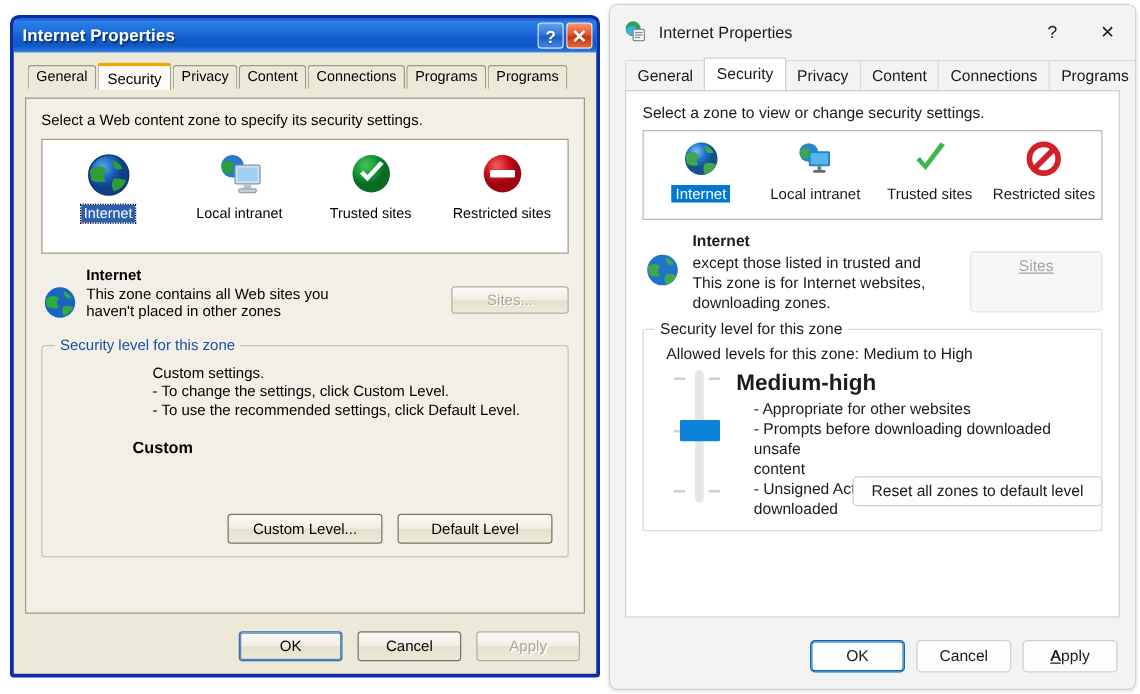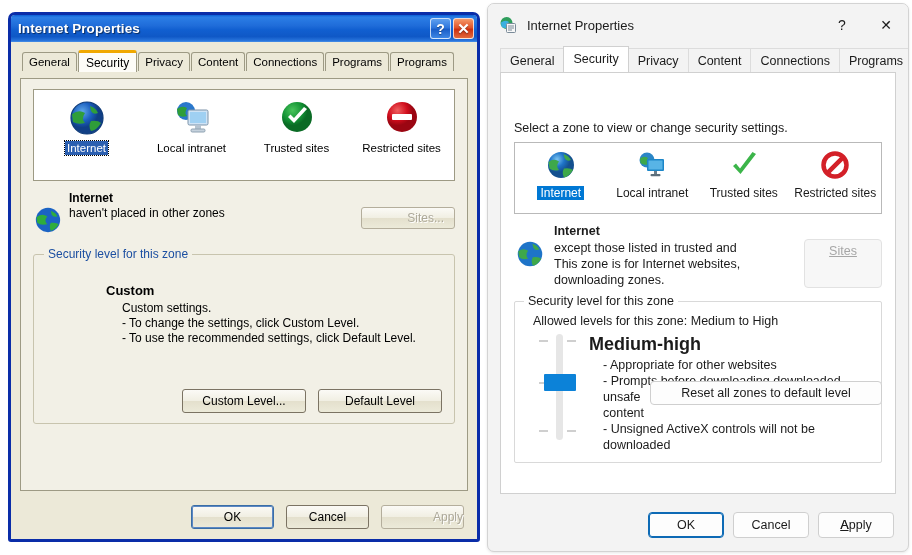--- a/index.html
+++ b/index.html
@@ -154,21 +154,21 @@
     border: 1px solid #7b7363;
     border-radius: 3px;
     background: linear-gradient(to bottom, #fbfaf6 0%, #f1efe3 48%, #e4e0cd 52%, #ecead9 100%);
     font-size: 12px;
     padding: 3px 10px;
     min-width: 68px;
     text-align: center;
     box-sizing: border-box;
     color: #000;
   }
-  .xp-button.disabled { color: #aca899; text-shadow: 1px 1px 0 #fff; border-color: #b4ae9c; text-align: right; }
+  .xp-button.disabled { color: #aca899; text-shadow: 1px 1px 0 #fff; border-color: #b4ae9c; }
   .xp-button.default {
     border: 1px solid #3a6ea5;
     box-shadow: 0 0 0 1px #5b87c4 inset;
   }
   #xp-sites-btn { width: 94px; margin-top: 16px; }
 
   #xp-group {
     margin-top: 16px;
     border: 1px solid #c8c4ae;
     border-radius: 3px;
@@ -262,21 +262,21 @@
   #w11-tabpage {
     position: absolute;
     left: 12px; right: 12px;
     top: 68px;
     bottom: 57px;
     background: #ffffff;
     border: 1px solid #d0d0d0;
     box-sizing: border-box;
     padding: 10px 13px;
   }
-  .w11-caption { font-size: 12.5px; margin-bottom: 7px; margin-top: 38px; }
+  .w11-caption { font-size: 12.5px; margin-bottom: 7px; }
   #w11-zonebox {
     border: 1px solid #b9b9b9;
     background: #fff;
     height: 72px;
     display: flex;
     box-sizing: border-box;
     padding-top: 6px;
   }
   .w11-zone { width: 25%; text-align: center; font-size: 12px; line-height: 14px; }
   .w11-zone .zl { display: inline-block; padding: 0 3px; }
@@ -297,21 +297,21 @@
     box-sizing: border-box;
     color: #1b1b1b;
   }
   .w11-button.disabled { color: #a6a6a6; background: #f7f7f7; border-color: #e2e2e2; }
   .w11-button.default {
     border: 1px solid #0d6ab5;
     box-shadow: 0 0 0 1px #0d6ab5 inset;
     background: #fdfdfd;
   }
   .ul { text-decoration: underline; }
-  #w11-sites-btn { width: 78px; margin-top: 16px; }
+  #w11-sites-btn { width: 106px; margin-top: 16px; }
 
   #w11-group {
     margin-top: 13px;
     border: 1px solid #d9d9d9;
     border-radius: 2px;
     padding: 10px 10px 10px 10px;
     position: relative;
     height: 162px;
     box-sizing: border-box;
   }
@@ -352,21 +352,21 @@
   }
   #w11-level-txt { flex: 1; padding-left: 4px; }
   #w11-level-name { font-weight: bold; font-size: 18px; margin-bottom: 2px; }
   #w11-level-desc { font-size: 12.5px; line-height: 16px; padding-left: 14px; }
   #w11-level-btns {
     position: absolute; right: 8px; bottom: -34px;
     display: flex; gap: 10px;
   }
   #w11-level-btns .w11-button { width: 100px; }
   #w11-reset-row { position: absolute; right: 13px; bottom: 88px; }
-  #w11-reset-btn { width: 232px; }
+  #w11-reset-btn { width: 200px; }
   #w11-footer {
     position: absolute;
     right: 14px;
     bottom: 13px;
     display: flex;
     gap: 9px;
   }
   #w11-footer .w11-button { width: 76px; padding: 5px 0; }
 </style>
 </head>
@@ -387,20 +387,21 @@
       <div class="xp-tab active">Security</div>
       <div class="xp-tab">Privacy</div>
       <div class="xp-tab">Content</div>
       <div class="xp-tab">Connections</div>
       <div class="xp-tab">Programs</div>
       <div class="xp-tab">Programs</div>
     </div>
 
     <div id="xp-tabpage">
 
+      <div class="xp-caption">Select a Web content zone to specify its security settings.</div>
 
       <div id="xp-zonebox">
 
         <div class="xp-zone sel">
           <div>
             <svg width="42" height="42" viewBox="0 0 42 42">
               <defs>
                   <radialGradient id="xpg1" cx="35%" cy="30%">
                 <stop offset="0%" stop-color="#5fa8e8"></stop>
                     <stop offset="60%" stop-color="#1b5fc0"></stop>
@@ -471,33 +472,34 @@
         <div id="xp-zoneinfo-icon">
           <svg width="30" height="30" viewBox="0 0 42 42">
             <circle cx="21" cy="21" r="17" fill="#1b63c4"></circle>
             <path d="M5 17 Q13 11 20 16 Q15 22 20 27 Q11 29 6 25 Z" fill="#2fad3c"></path>
             <path d="M25 8 Q32 11 34 16 Q28 18 26 13 Z" fill="#2fad3c"></path>
             <path d="M25 25 Q33 24 36 27 Q31 35 25 36 Q22 30 25 25 Z" fill="#2fad3c"></path>
           </svg>
         </div>
         <div id="xp-zoneinfo-txt">
           <div id="xp-zoneinfo-name">Internet</div>
+          <div>This zone contains all Web sites you</div>
           <div>haven't placed in other zones</div>
         </div>
         <div id="xp-sites-btn" class="xp-button disabled">Sites...</div>
       </div>
 
       <div id="xp-group">
         <div id="xp-group-legend">Security level for this zone</div>
-        <div id="xp-level-name">Custom</div>
         <div id="xp-level-desc">
           <div>Custom settings.</div>
           <div>- To change the settings, click Custom Level.</div>
           <div>- To use the recommended settings, click Default Level.</div>
         </div>
+        <div id="xp-level-name">Custom</div>
         <div id="xp-level-btns">
           <div class="xp-button">Custom Level...</div>
           <div class="xp-button">Default Level</div>
         </div>
       </div>
 
     </div>
 
     <div id="xp-footer">
       <div class="xp-button default">OK</div>

